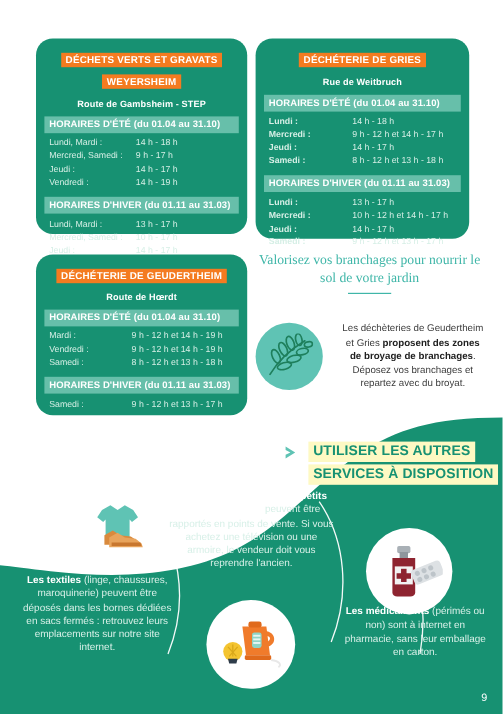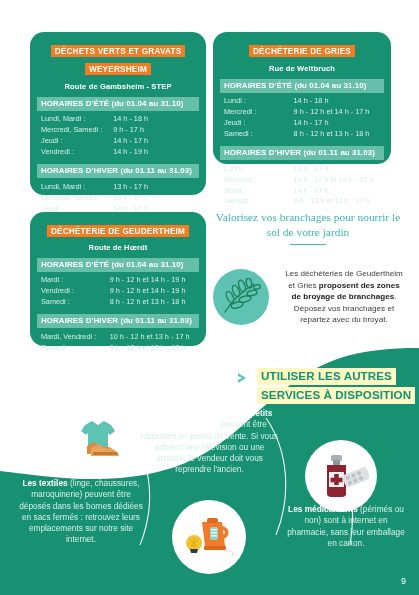--- a/index.html
+++ b/index.html
@@ -12,21 +12,21 @@
   
   .green-shape{position:absolute;left:0;top:330px;width:419px;height:265px;z-index:1;}
   .green-shape svg{display:block;width:419px;height:265px;}
 
   
   .card{
     position:absolute;background:#179172;border-radius:14px;color:#ffffff;
     z-index:3;box-sizing:border-box;padding:7px 8px 10px 8px;
   }
   #card-weyersheim{left:30px;top:32px;width:176px;height:163px;}
-  #card-gries{left:213px;top:32px;width:178px;height:132px;}
+  #card-gries{left:213px;top:32px;width:178px;height:167px;}
   #card-geudertheim{left:30px;top:212px;width:176px;height:134px;}
 
   .badge-wrap{text-align:center;}
   .badge{
     display:inline;background:#F47B20;color:#ffffff;font-weight:bold;
     font-size:8.2px;letter-spacing:.2px;line-height:11.5px;
     padding:1.5px 4px;box-decoration-break:clone;-webkit-box-decoration-break:clone;
   }
   .addr{
     text-align:center;color:#ffffff;font-size:7.6px;font-weight:bold;
@@ -38,21 +38,21 @@
     background:#67BFAA;color:#ffffff;font-weight:bold;font-size:7.9px;
     letter-spacing:.1px;padding:2px 4px 2.5px 4px;margin:0 -1px 3px -1px;
     white-space:nowrap;
   }
   .season-bar.second{margin-top:7px;}
 
   table.hours{border-collapse:collapse;width:100%;font-size:7.3px;color:#D6EFE6;}
   table.hours td{padding:0.7px 0;vertical-align:top;line-height:9.6px;}
   table.hours td.day{width:47%;padding-left:3px;}
   table.hours td.time{width:53%;}
-  #card-gries table.hours td.day{width:43%;}
+  #card-gries table.hours td.day{width:43%;font-weight:bold;}
   #card-geudertheim table.hours td.day{width:43%;}
 
   
   .branch{position:absolute;left:213px;top:210px;width:190px;z-index:3;}
   .branch-title{
     text-align:center;color:#3FB6A8;font-family:"Liberation Serif","DejaVu Serif",serif;
     font-size:11.4px;line-height:14.5px;
   }
   .branch-rule{width:36px;height:1.4px;background:#3FB6A8;margin:5px auto 6px auto;}
   .branch-body{display:flex;align-items:flex-end;gap:16px;}
@@ -239,24 +239,20 @@
       <tr>
         <td class="day">Samedi :</td>
         <td class="time">8 h - 12 h et 13 h - 18 h</td>
       </tr>
     </tbody>
       </table>
 
     <div class="season-bar second">HORAIRES D'HIVER (du 01.11 au 31.03)</div>
     <table class="hours">
       <tbody>
-          <tr>
-        <td class="day">Mardi, Vendredi :</td>
-        <td class="time">10 h - 12 h et 13 h - 17 h</td>
-      </tr>
       <tr>
         <td class="day">Samedi :</td>
         <td class="time">9 h - 12 h et 13 h - 17 h</td>
       </tr>
     </tbody>
       </table>
   </div>
 
   <div class="branch">
     <div class="branch-title">Valorisez vos branchages pour nourrir le sol de votre jardin</div>

